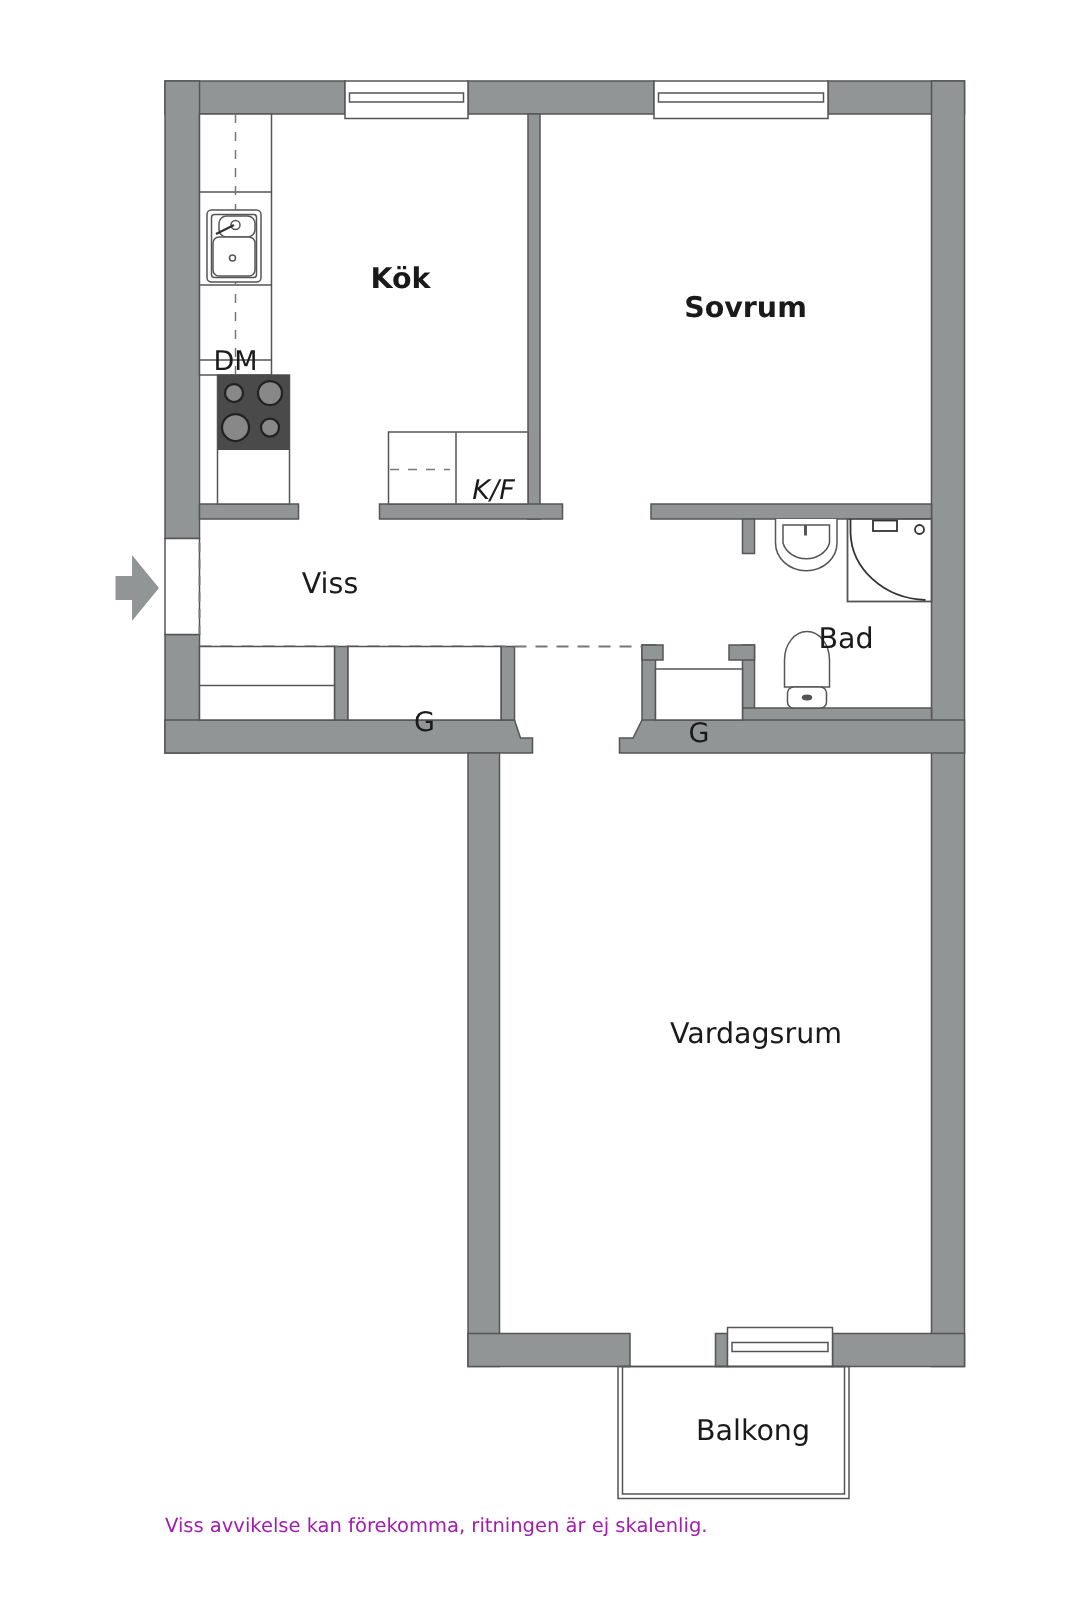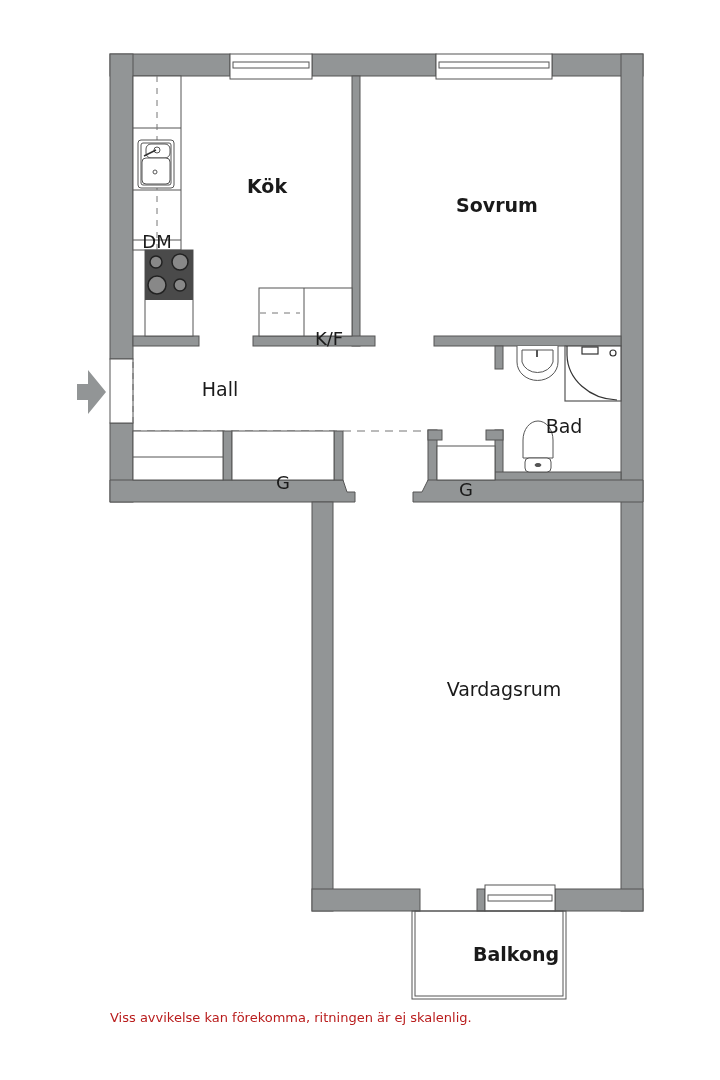--- a/index.html
+++ b/index.html
@@ -1,21 +1,21 @@
 <!DOCTYPE html>
 <html><head>
 <meta charset="utf-8">
 <style>
   html, body { margin:0; padding:0; background:#ffffff; }
   body { width:720px; height:1080px; position:relative; overflow:hidden; font-family:"DejaVu Sans", sans-serif; }
   #plan { position:absolute; left:0; top:0; }
   .label { position:absolute; color:#1a1a1a; font-family:"DejaVu Sans", sans-serif; white-space:nowrap; transform:translate(-50%,-50%); }
   .room { font-size:19px; }
   .small { font-size:18px;margin-top:25px; }
-  .note { position:absolute; left:110px; top:1010px; font-size:13px; color:#b91c1c; font-family:"DejaVu Sans", sans-serif; }
+  .note { position:absolute; left:110px; top:1010px; font-size:13px; color:#a21caf; font-family:"DejaVu Sans", sans-serif; }
 </style>
 </head>
 <body>
 
 <svg id="plan" width="720" height="1080" viewBox="0 0 720 1080" xmlns="http://www.w3.org/2000/svg">
   <g fill="#929596" stroke="#555" stroke-width="1">
 
     <rect x="110" y="54" width="120" height="22"></rect>
     <rect x="312" y="54" width="124" height="22"></rect>
     <rect x="552" y="54" width="91" height="22"></rect>
@@ -141,22 +141,22 @@
   </g>
 
   <g fill="none" stroke="#555" stroke-width="1">
     <rect x="412" y="911" width="154" height="88"></rect>
     <rect x="415" y="911" width="148" height="85"></rect>
   </g>
 </svg>
 
 <div class="label room" style="left:267px; top:186px;font-weight:bold;">Kök</div>
 <div class="label room" style="left:497px; top:205px;font-weight:bold;">Sovrum</div>
-<div class="label room" style="left:220px; top:389px;">Hall</div>
+<div class="label room" style="left:220px; top:389px;">Viss</div>
 <div class="label room" style="left:564px; top:410px;margin-top:16px;">Bad</div>
 <div class="label room" style="left:504px; top:689px;">Vardagsrum</div>
-<div class="label room" style="left:516px; top:954px;font-weight:bold;">Balkong</div>
+<div class="label room" style="left:502px; top:954px;">Balkong</div>
 <div class="label small" style="left:157px; top:216px;">DM</div>
-<div class="label small" style="left:329px; top:313px;">K/F</div>
+<div class="label small" style="left:329px; top:302px;font-style:italic;">K/F</div>
 <div class="label small" style="left:283px; top:457px;">G</div>
 <div class="label small" style="left:466px; top:464px;">G</div>
 
 <div class="note">Viss avvikelse kan förekomma, ritningen är ej skalenlig.</div>
 
 </body></html>

